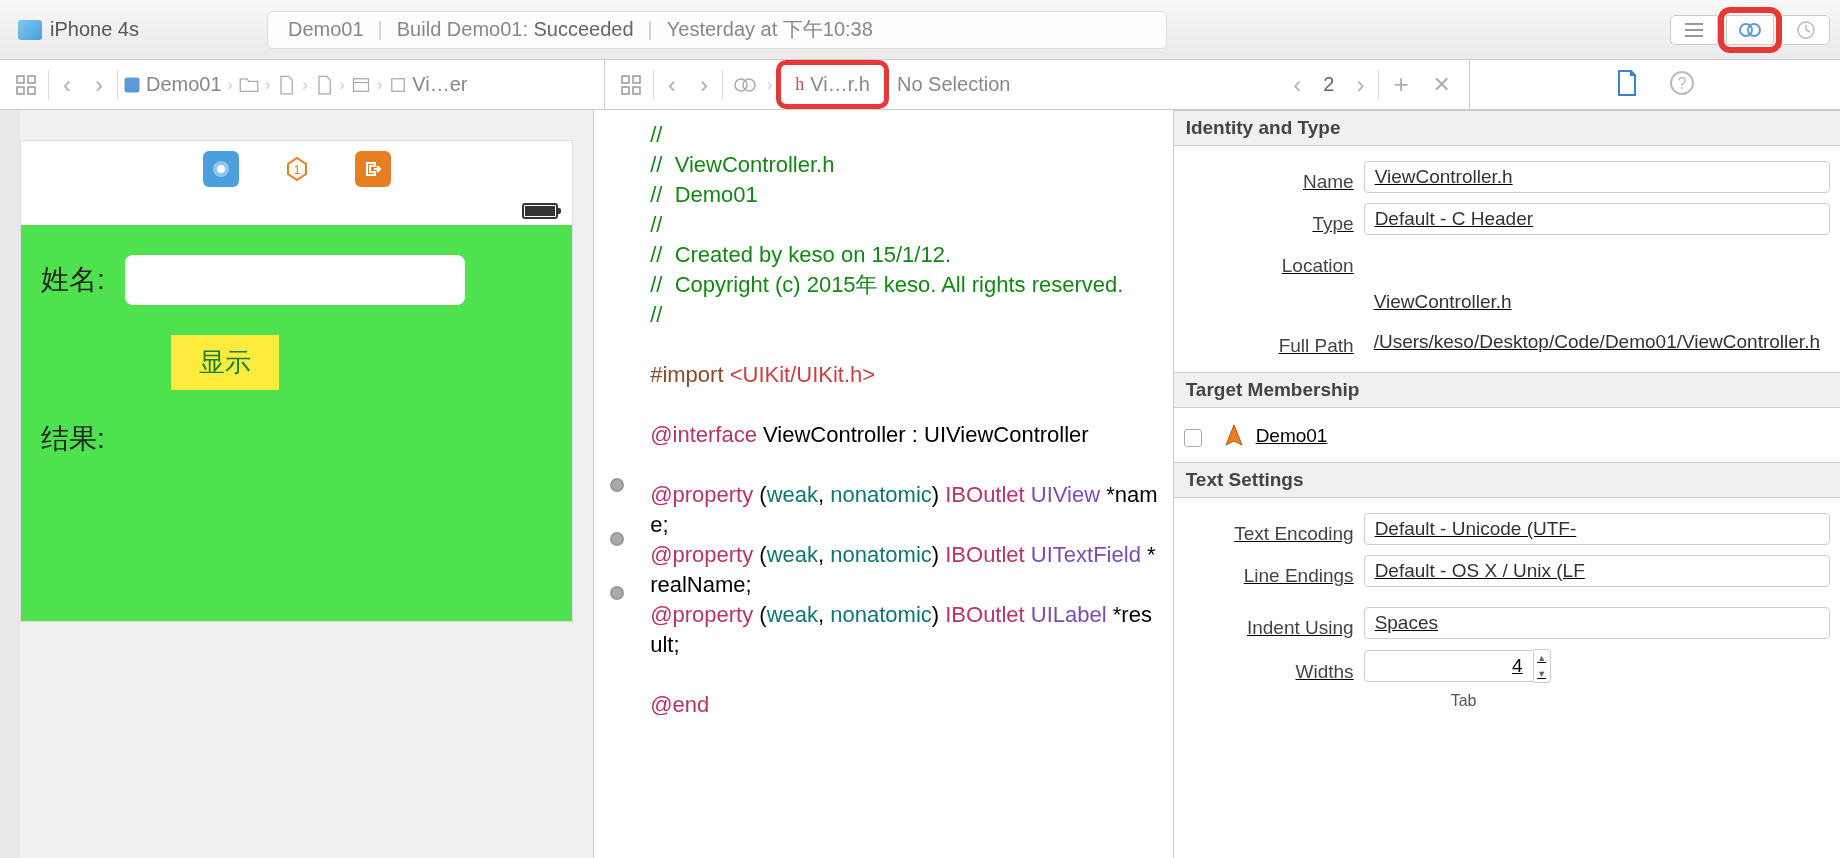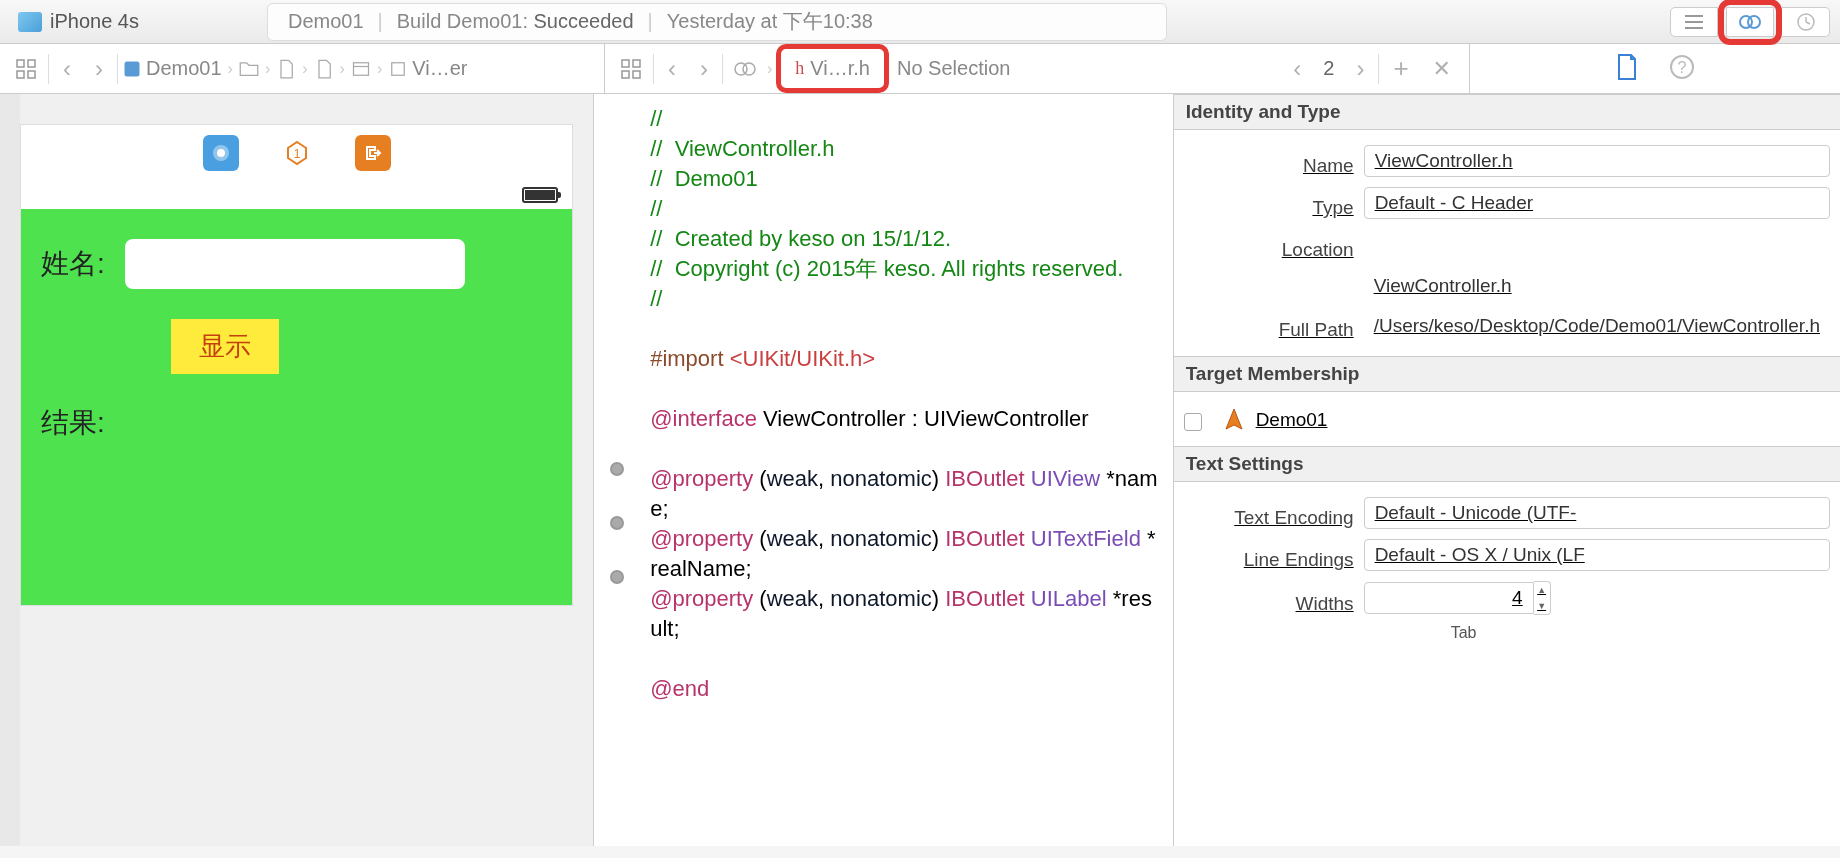--- a/index.html
+++ b/index.html
@@ -10,21 +10,21 @@
     }
     body {
       background: #f5f5f5;
       width: 1840px;
       height: 858px;
       overflow: hidden;
     }
     
     
     .top-toolbar {
-      height: 44px;
+      height: 60px;
       background: linear-gradient(#f8f8f8, #eaeaea);
       border-bottom: 1px solid #ccc;
       display: flex;
       align-items: center;
       padding: 0 10px;
       position: relative;
     }
     .device-selector {
       display: flex;
       align-items: center;
@@ -277,21 +277,21 @@
     }
     .ib-textfield {
       width: 340px;
       height: 50px;
       background: #fff;
       border-radius: 8px;
       border: none;
     }
     .ib-button {
       background: #ffeb3b;
-      color: #c2410c;
+      color: #15803d;
       font-size: 26px;
       padding: 10px 28px;
       border: none;
       margin-left: 130px;
     }
     
     
     .code-pane {
       width: 590px;
       border-right: 1px solid #ccc;
@@ -318,21 +318,21 @@
       font-size: 22px;
       line-height: 30px;
       white-space: pre-wrap;
       word-break: break-all;
     }
     .c-comment { color: #148714; }
     .c-keyword { color: #b8336a; }
     .c-pp { color: #8b4a2b; }
     .c-string { color: #c94040; }
     .c-type { color: #7a4db5; }
-    .c-attr { color: #0f172a; }
+    .c-attr { color: #0f766e; }
     
     
     .inspector-pane {
       flex: 1;
       background: #fff;
     }
     .insp-section-header {
       background: #f0f0f0;
       border-top: 1px solid #ccc;
       border-bottom: 1px solid #ccc;
@@ -691,20 +691,26 @@
         <div class="insp-field">
             <span>Default - Unicode (UTF-</span>
           </div>
       </div>
       <div class="insp-row">
         <span class="insp-label">Line Endings</span>
         <div class="insp-field">
             <span>Default - OS X / Unix (LF</span>
           </div>
       </div>
+      <div class="insp-row" style="margin-top:10px">
+        <span class="insp-label">Indent Using</span>
+        <div class="insp-field">
+            <span>Spaces</span>
+          </div>
+      </div>
       <div class="insp-row">
         <span class="insp-label">Widths</span>
         <div class="stepper-wrap">
           <input class="stepper-field" value="4" style="">
           <div class="stepper-btns">
             <div>▲</div>
             <div>▼</div>
           </div>
         </div>
       </div>

